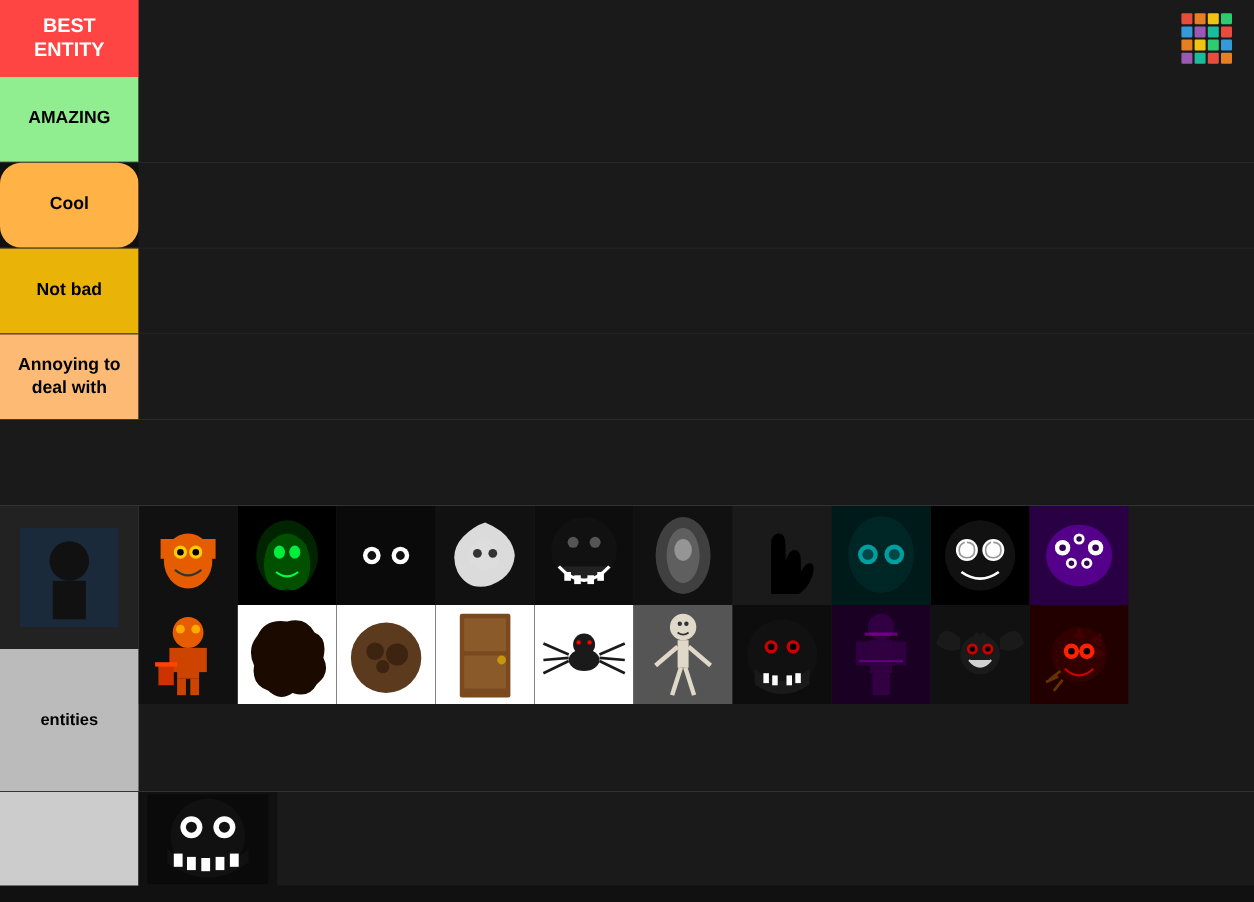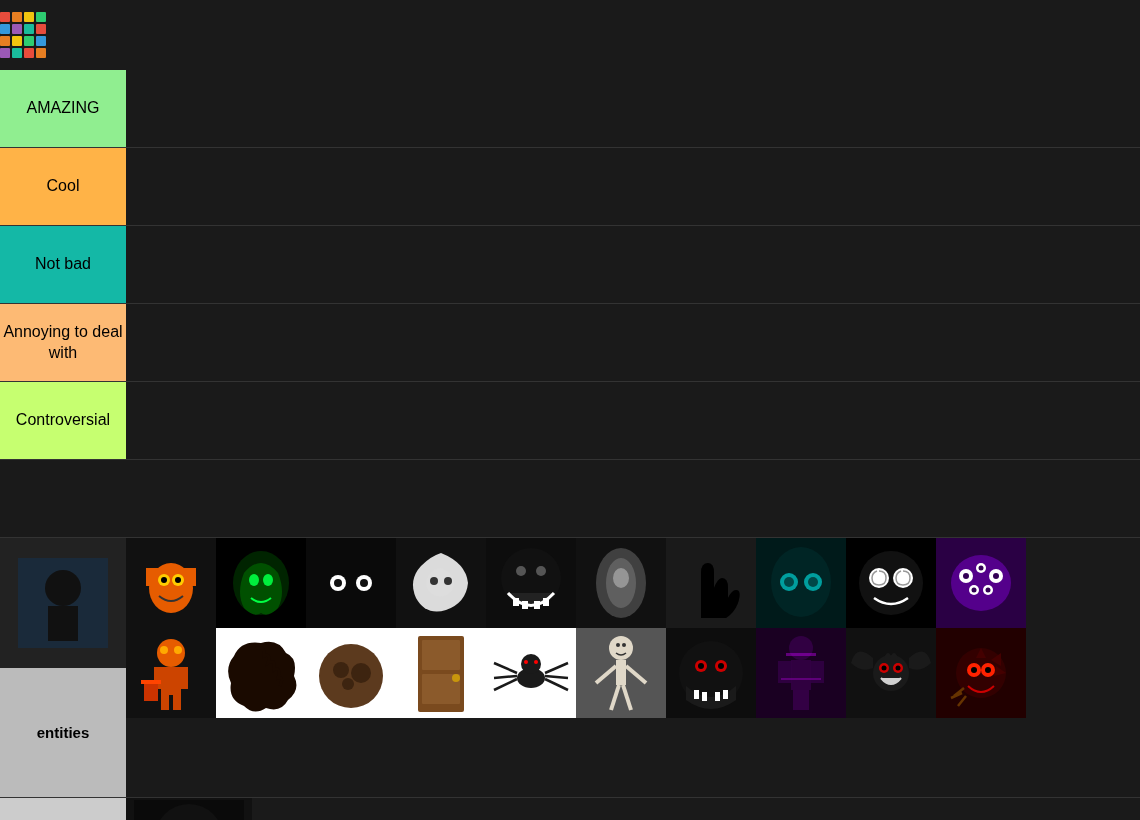--- a/index.html
+++ b/index.html
@@ -70,39 +70,39 @@
       border-bottom: 1px solid #333;
       min-height: 78px;
     }
     .tier-label {
       width: 126px;
       min-width: 126px;
       display: flex;
       align-items: center;
       justify-content: center;
       text-align: center;
-      font-weight: normal;
+      font-weight: bold;
       font-size: 16px;
       padding: 2px;
       line-height: 1.3;
     }
     .tier-content {
       flex: 1;
       background: #1a1a1a;
       display: flex;
       align-items: center;
       flex-wrap: wrap;
       padding: 4px;
       gap: 2px;
     }
 
     
     .tier-amazing { background: #90ee90; }
-    .tier-cool { background: #ffb347; }
-    .tier-notbad { background: #14b8a6; }
+    .tier-cool { background: #ffb347; border-radius: 19px; }
+    .tier-notbad { background: #eab308; }
     .tier-annoying { background: #fdba74; }
     .tier-controversial { background: #c6ff70; }
     .tier-nobody { background: #90ee90; }
 
     
     .entities-row {
       display: flex;
       min-height: 260px;
       border-bottom: 1px solid #333;
     }
@@ -149,20 +149,21 @@
       width: 90px;
       height: 90px;
     }
   </style>
 </head>
 <body>
 
 <div class="tier-container">
 
   <div class="header">
+    <div class="header-title">BEST<br>ENTITY</div>
     <div class="header-logo">
       <div class="logo-grid" id="logo-grid">
           <div class="logo-cell" style="background: rgb(231, 76, 60);"></div>
           <div class="logo-cell" style="background: rgb(230, 126, 34);"></div>
           <div class="logo-cell" style="background: rgb(241, 196, 15);"></div>
           <div class="logo-cell" style="background: rgb(46, 204, 113);"></div>
           <div class="logo-cell" style="background: rgb(52, 152, 219);"></div>
           <div class="logo-cell" style="background: rgb(155, 89, 182);"></div>
           <div class="logo-cell" style="background: rgb(26, 188, 156);"></div>
           <div class="logo-cell" style="background: rgb(231, 76, 60);"></div>
@@ -191,24 +192,20 @@
   <div class="tier-row">
     <div class="tier-label tier-notbad">Not bad</div>
     <div class="tier-content"></div>
   </div>
 
   <div class="tier-row">
     <div class="tier-label tier-annoying">Annoying to deal with</div>
     <div class="tier-content"></div>
   </div>
 
-  <div class="tier-row">
-    <div class="tier-label tier-controversial">Controversial</div>
-    <div class="tier-content"></div>
-  </div>
 
   <div class="tier-row">
     <div class="tier-content"></div>
   </div>
 
   <div class="entities-row">
     <div class="entities-label-col">
 
       <div style="width:100%;height:100%;display:flex;flex-direction:column;">
         <div style="flex:1;background:#222;display:flex;align-items:center;justify-content:center;">

